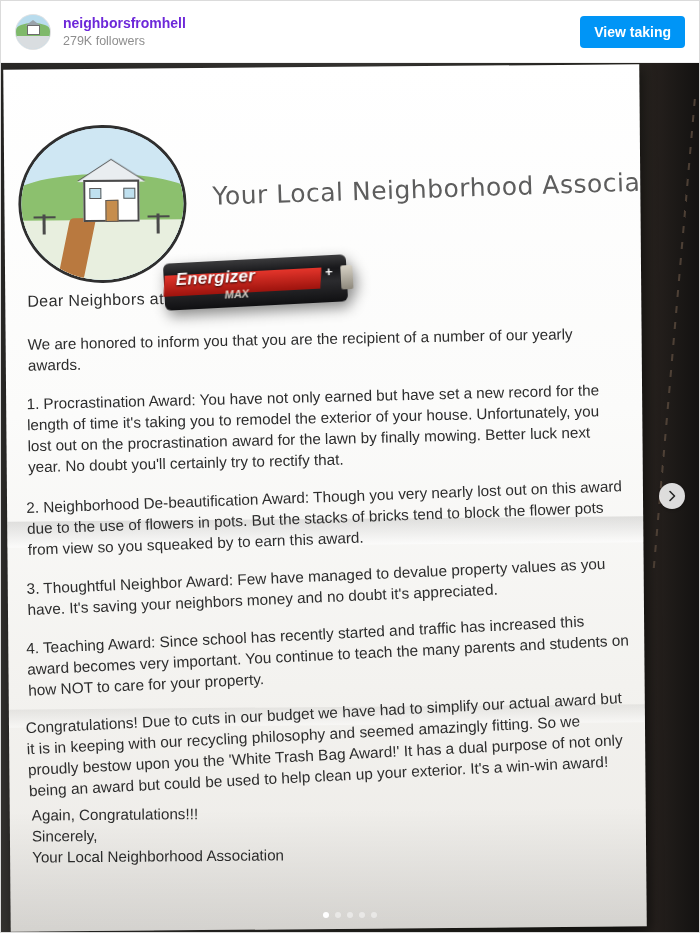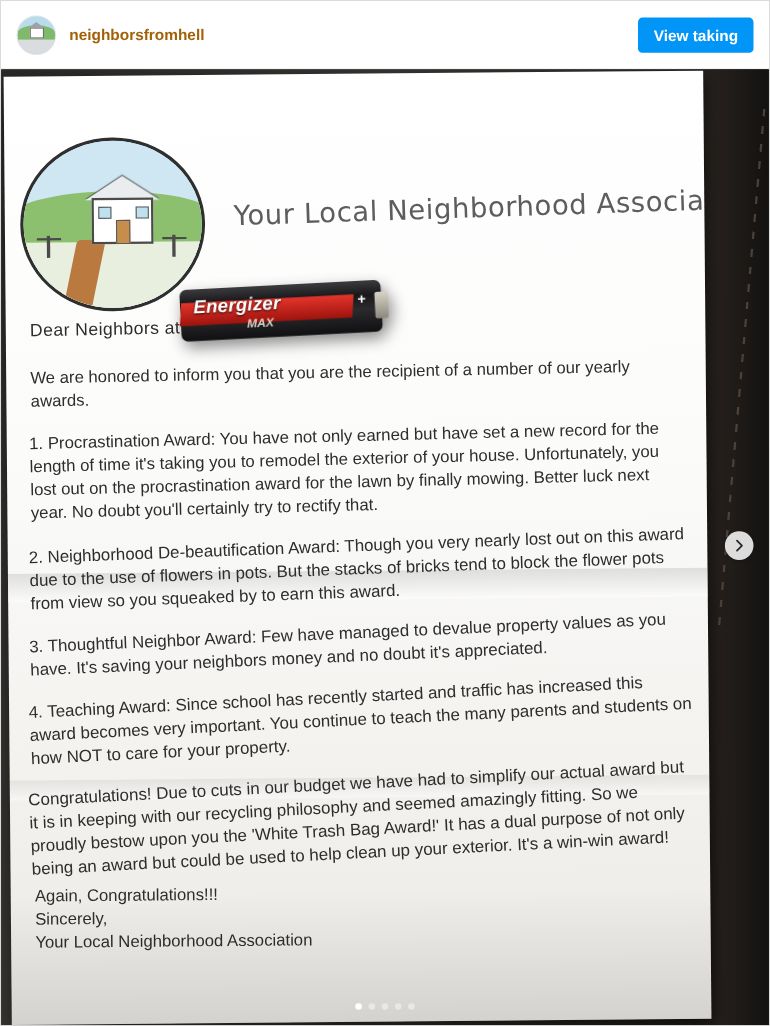--- a/index.html
+++ b/index.html
@@ -40,21 +40,21 @@
   .avatar .sky { position:absolute; inset:0; background:#b9dced; }
   .avatar .hill { position:absolute; left:0; right:0; bottom:12px; height:14px; background:#7fb96a; border-radius:50% 50% 0 0; }
   .avatar .road { position:absolute; left:0; right:0; bottom:0; height:13px; background:#d9dde0; }
   .avatar .house { position:absolute; left:11px; top:10px; width:13px; height:10px; background:#fff; border:1px solid #6d6d6d; }
   .avatar .roof { position:absolute; left:9px; top:5px; width:0; height:0; border-left:8px solid transparent; border-right:8px solid transparent; border-bottom:6px solid #9aa3ab; }
 
   .head-text { margin-left: 12px; flex: 1 1 auto; min-width: 0; }
   .username {
     font-size: 14px;
     font-weight: bold;
-    color: #a16207;
+    color: #6d28d9;
     line-height: 17px;
   }
   .followers {
     font-size: 12.5px;
     color: #8e8e8e;
     line-height: 16px;
     margin-top: 1px;
   }
   .view-profile {
     background: #0095f6;
@@ -285,20 +285,21 @@
   <div class="header">
     <div class="avatar">
       <div class="sky"></div>
       <div class="hill"></div>
       <div class="road"></div>
       <div class="roof"></div>
       <div class="house"></div>
     </div>
     <div class="head-text">
       <div class="username">neighborsfromhell</div>
+      <div class="followers">279K followers</div>
     </div>
     <button class="view-profile">View taking</button>
   </div>
 
   <div class="media">
     <div class="photo-bg"></div>
     <div class="leather">
       <div class="stitch"></div>
     </div>
 

